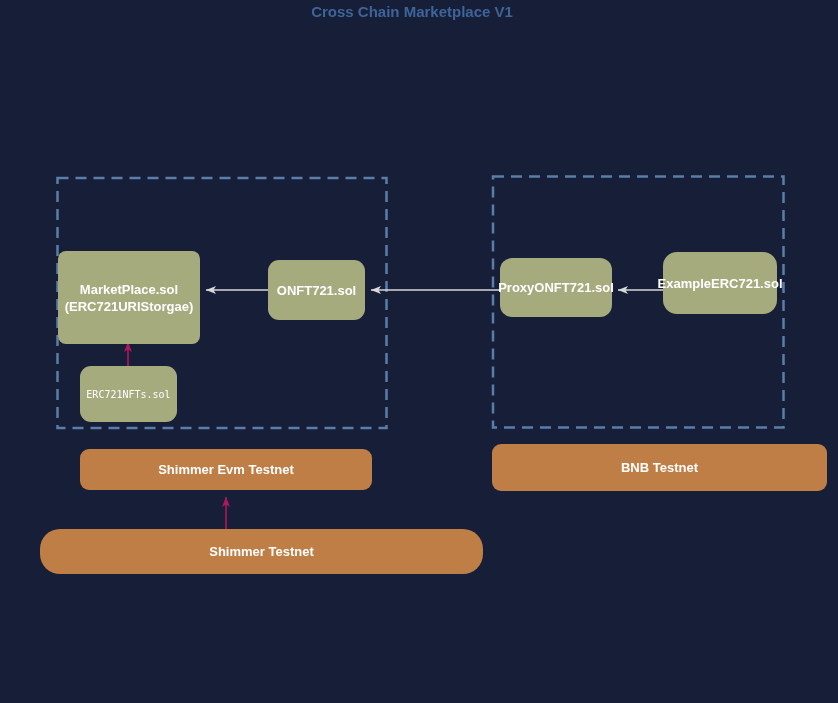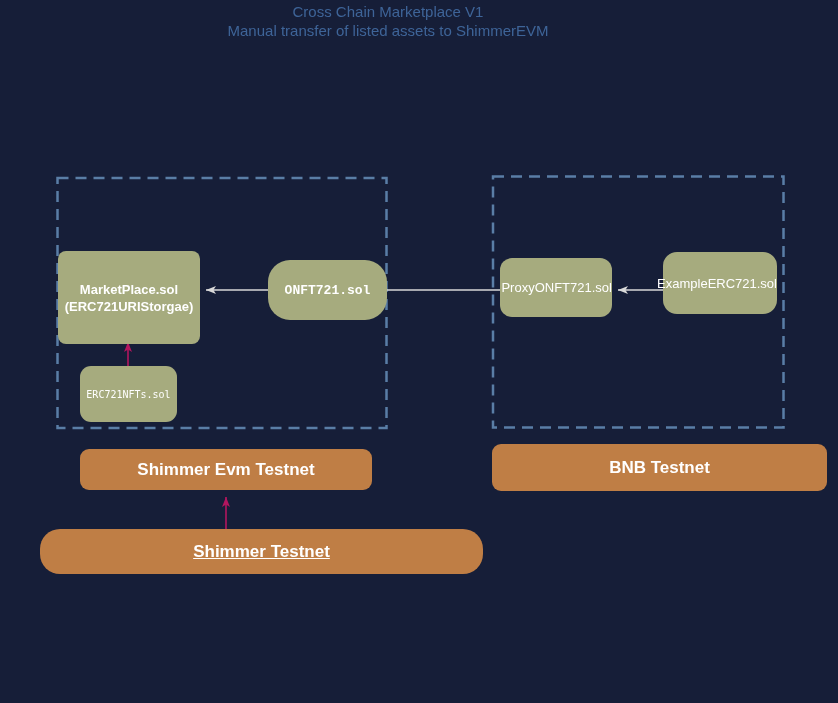--- a/index.html
+++ b/index.html
@@ -15,23 +15,24 @@
     background: #161e38;
     overflow: hidden;
   }
   .title {
     position: absolute;
     top: 2px;
     left: 0;
     width: 776px;
     text-align: center;
     color: #3e6498;
-    font-weight: normal;
+    font-weight: bold;
     font-size: 15px;
     line-height: 19px;
+    padding-left: 24px;
   }
   svg.overlay {
     position: absolute;
     top: 0;
     left: 0;
     width: 838px;
     height: 703px;
   }
   .node {
     position: absolute;
@@ -40,53 +41,52 @@
     display: flex;
     flex-direction: column;
     align-items: center;
     justify-content: center;
     text-align: center;
     font-size: 13px;
     font-weight: bold;
     box-sizing: border-box;
     white-space: nowrap;
   }
-  .node.light { font-weight: normal; align-items: flex-end; }
+  .node.light { font-weight: bold; }
   .node-marketplace { left: 58px; top: 243px; width: 142px; height: 93px; border-radius: 8px; line-height: 17px; margin-top: 8px; }
-  .node-onft721     { left: 268px; top: 260px; width: 119px;  height: 60px; border-radius: 22px; font-family: Liberation Mono, monospace; }
+  .node-onft721     { left: 268px; top: 260px; width: 97px;  height: 60px; border-radius: 11px; }
   .node-erc721nfts  { left: 80px;  top: 366px; width: 97px;  height: 56px; border-radius: 11px;
                       font-family: "DejaVu Sans Mono", monospace; font-weight: normal; font-size: 10px; }
   .node-proxyonft   { left: 500px; top: 258px; width: 112px; height: 59px; border-radius: 12px; }
   .node-example     { left: 663px; top: 252px; width: 114px; height: 62px; border-radius: 14px; }
   .chain {
     position: absolute;
     background: #bf7e45;
     color: #ffffff;
     display: flex;
     align-items: center;
     justify-content: center;
     text-align: center;
-    font-size: 17px;
+    font-size: 13px;
     font-weight: bold;
     border-radius: 9px;
     box-sizing: border-box;
     white-space: nowrap;
   }
   .chain-shimmer-evm { left: 80px;  top: 449px; width: 292px; height: 41px; }
   .chain-bnb         { left: 492px; top: 444px; width: 335px; height: 47px; }
-  .chain-shimmer     { left: 40px;  top: 529px; width: 443px; height: 45px; border-radius: 20px; text-decoration: underline; }
+  .chain-shimmer     { left: 40px;  top: 529px; width: 443px; height: 45px; border-radius: 20px; }
 </style>
 </head>
 <body>
 
 <div class="canvas">
 
   <div class="title">
     <div>Cross Chain Marketplace V1</div>
-    <div>Manual transfer of listed assets to ShimmerEVM</div>
   </div>
 
   <svg class="overlay" viewBox="0 0 838 703">
     <defs>
       <marker id="ah-white" markerUnits="userSpaceOnUse" markerWidth="11" markerHeight="9" refX="10" refY="4" orient="auto">
         <path d="M0,0 L10,4 L0,8 L2.6,4 Z" fill="#d9d9d9"></path>
       </marker>
       <marker id="ah-pink" markerUnits="userSpaceOnUse" markerWidth="11" markerHeight="9" refX="10" refY="4" orient="auto">
         <path d="M0,0 L10,4 L0,8 L2.6,4 Z" fill="#b3165f"></path>
       </marker>

